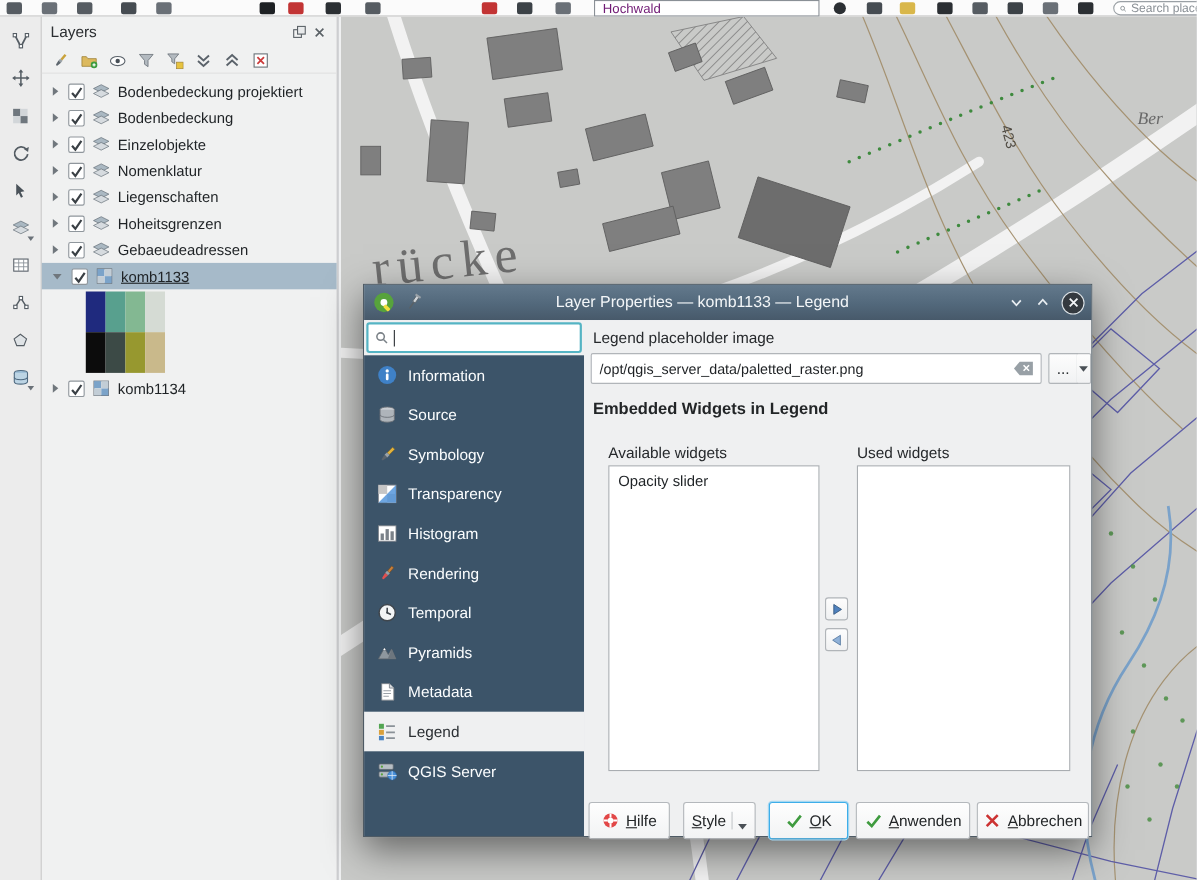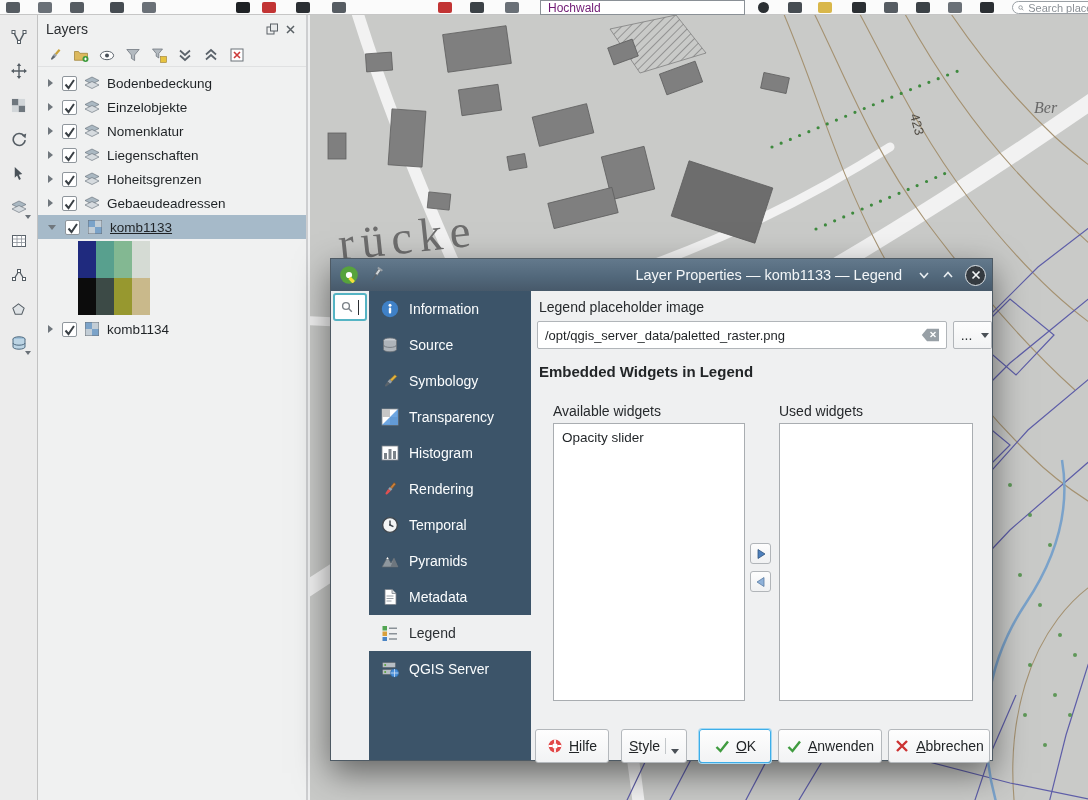--- a/index.html
+++ b/index.html
@@ -36,27 +36,27 @@
   .lrow.selected { background:#a6bac9; }
   .lrow.selected .llabel { font-weight:normal; text-decoration:underline; }
   .palette { margin:2px 0 2px 40px; width:72px; height:74px; display:grid; grid-template-columns:repeat(4,1fr); grid-template-rows:repeat(2,1fr); }
 
   
   .map { position:absolute; left:310px; top:15px; width:778px; height:785px; z-index:1; background:#c9cac8; }
 
   
   .dialog { position:absolute; left:330px; top:258px; width:663px; height:503px; z-index:5; border:1px solid #4e5a64; background:#eff0f1; box-shadow:0 12px 32px rgba(0,0,0,.5); }
   .titlebar { position:relative; height:32px; background:linear-gradient(180deg,#63798c 0%, #52687b 55%, #47596a 100%); display:flex; align-items:center; padding:0 8px; }
-  .title-text { position:absolute; left:44px; right:90px; text-align:right; font-size:14.5px; color:#f3f6f8; white-space:nowrap; overflow:hidden; }
+  .title-text { position:absolute; left:44px; right:90px; text-align:center; font-size:14.5px; color:#f3f6f8; white-space:nowrap; overflow:hidden; }
   .tb-icons-left { display:flex; align-items:center; gap:8px; z-index:1; }
   .tb-icons-right { position:absolute; right:6px; top:0; height:32px; display:flex; align-items:center; gap:10px; }
   .closebtn { width:21px; height:21px; border-radius:50%; background:#343a40; border:1.5px solid #dde3e7; display:flex; align-items:center; justify-content:center; }
 
   .dlg-body { position:absolute; top:32px; left:0; right:0; bottom:0; display:flex; }
-  .dlg-side { width:200px; display:flex; flex-direction:row; background:#eff0f1; flex:none; }
+  .dlg-side { width:200px; display:flex; flex-direction:column; background:#eff0f1; flex:none; }
   .side-search { margin:2px; height:28px; background:#fff; border:2px solid #55b4c4; border-radius:3px; display:flex; align-items:center; gap:5px; padding:0 6px; }
   .caret { width:1px; height:15px; background:#2b2f33; }
   .side-tabs { flex:1; background:#3c5469; display:flex; flex-direction:column; }
   .dtab { height:36px; display:flex; align-items:center; gap:10px; padding-left:12px; color:#fbfdfe; font-size:14px; flex:none; }
   .dtab.selected { background:#eff0f1; color:#2b2f33; }
   .dtab .ticon { width:18px; height:18px; flex:none; display:flex; }
 
   .dlg-content { flex:1; position:relative; background:#eff0f1; }
   .lbl { position:absolute; font-size:14px; color:#26292c; }
   .path-input { position:absolute; left:6px; top:30px; width:410px; height:28px; background:#fff; border:1px solid #b1b5b9; border-radius:2px; font-family:"Liberation Sans",sans-serif; font-size:13px; padding:0 26px 0 7px; color:#1e2124; }
@@ -349,20 +349,33 @@
         <span class="tw"></span>
         <span class="cb">
             <svg width="13" height="13" viewBox="0 0 13 13">
               <path d="M2.5 7.5l3 3.5L11 3" stroke="#3a4045" stroke-width="2" fill="none"></path>
             </svg>
           </span>
         <span class="licon"><svg width="16" height="16" viewBox="0 0 16 16">
               <path d="M1 5.5 8 2l7 3.5L8 9z" fill="#aab8c2" stroke="#5f6a73" stroke-width=".6"></path>
               <path d="M1 10 8 6.5l7 3.5L8 13.5z" fill="#d6dbdf" stroke="#5f6a73" stroke-width=".6"></path>
             </svg></span>
+        <span class="llabel">Bodenbedeckung projektiert</span>
+      </div>
+      <div class="lrow">
+        <span class="tw"></span>
+        <span class="cb">
+            <svg width="13" height="13" viewBox="0 0 13 13">
+              <path d="M2.5 7.5l3 3.5L11 3" stroke="#3a4045" stroke-width="2" fill="none"></path>
+            </svg>
+          </span>
+        <span class="licon"><svg width="16" height="16" viewBox="0 0 16 16">
+              <path d="M1 5.5 8 2l7 3.5L8 9z" fill="#aab8c2" stroke="#5f6a73" stroke-width=".6"></path>
+              <path d="M1 10 8 6.5l7 3.5L8 13.5z" fill="#d6dbdf" stroke="#5f6a73" stroke-width=".6"></path>
+            </svg></span>
         <span class="llabel">Bodenbedeckung</span>
       </div>
       <div class="lrow">
         <span class="tw"></span>
         <span class="cb">
             <svg width="13" height="13" viewBox="0 0 13 13">
               <path d="M2.5 7.5l3 3.5L11 3" stroke="#3a4045" stroke-width="2" fill="none"></path>
             </svg>
           </span>
         <span class="licon"><svg width="16" height="16" viewBox="0 0 16 16">

